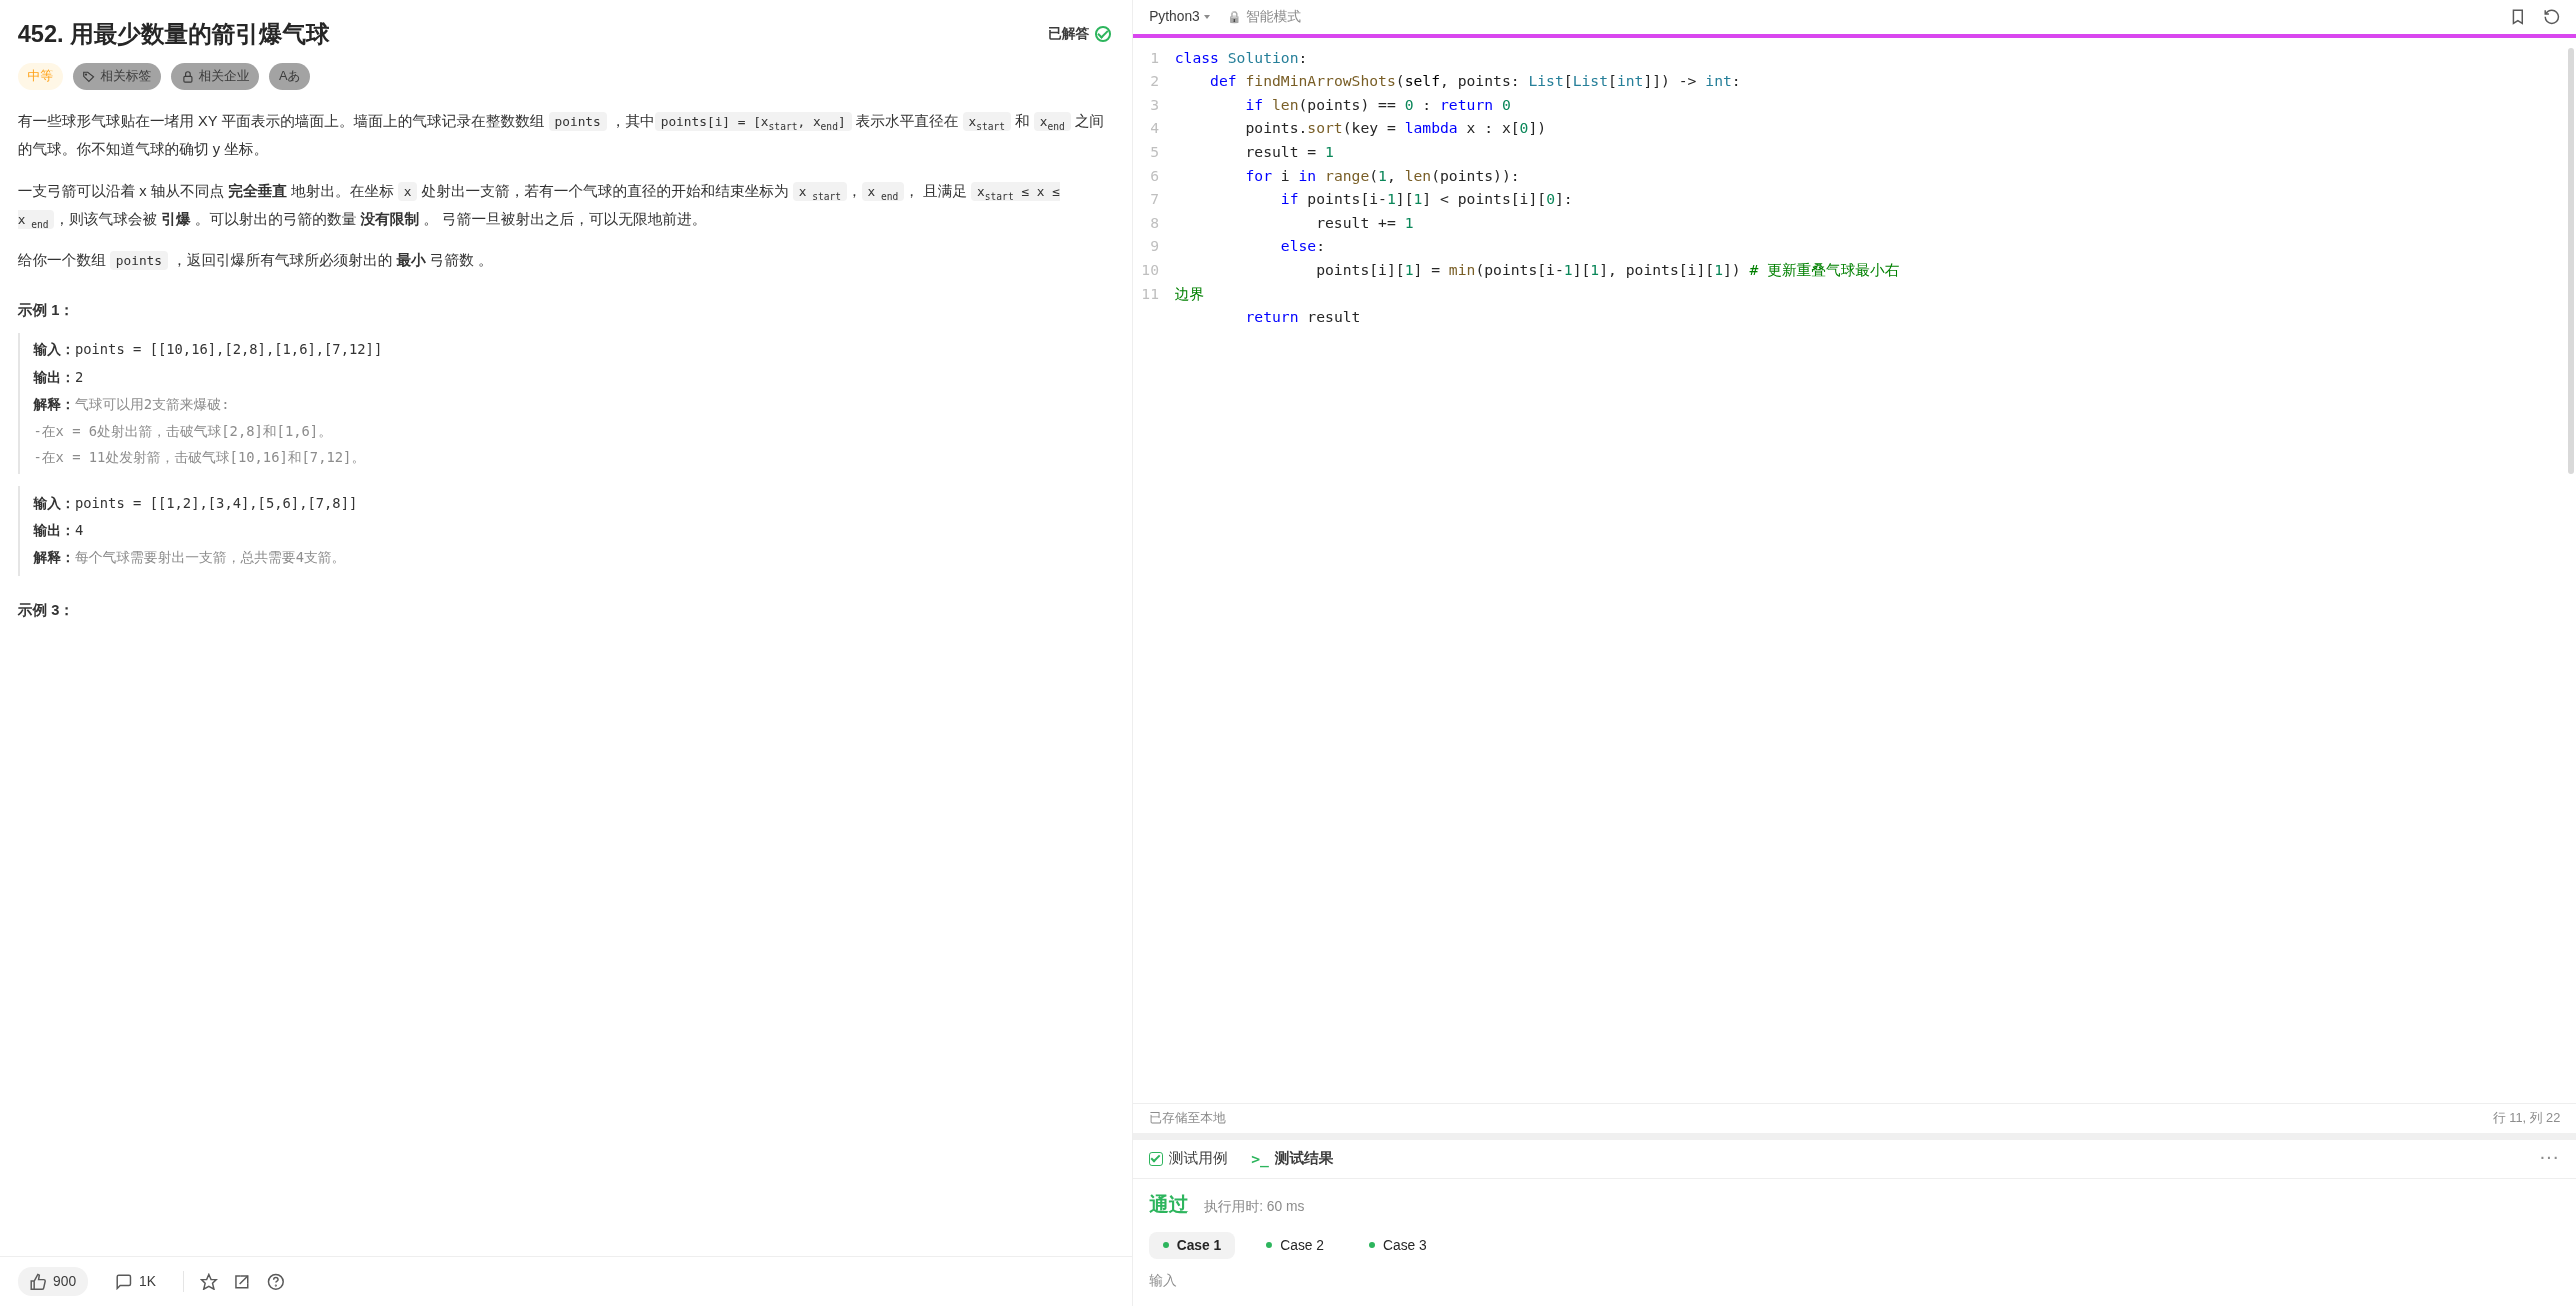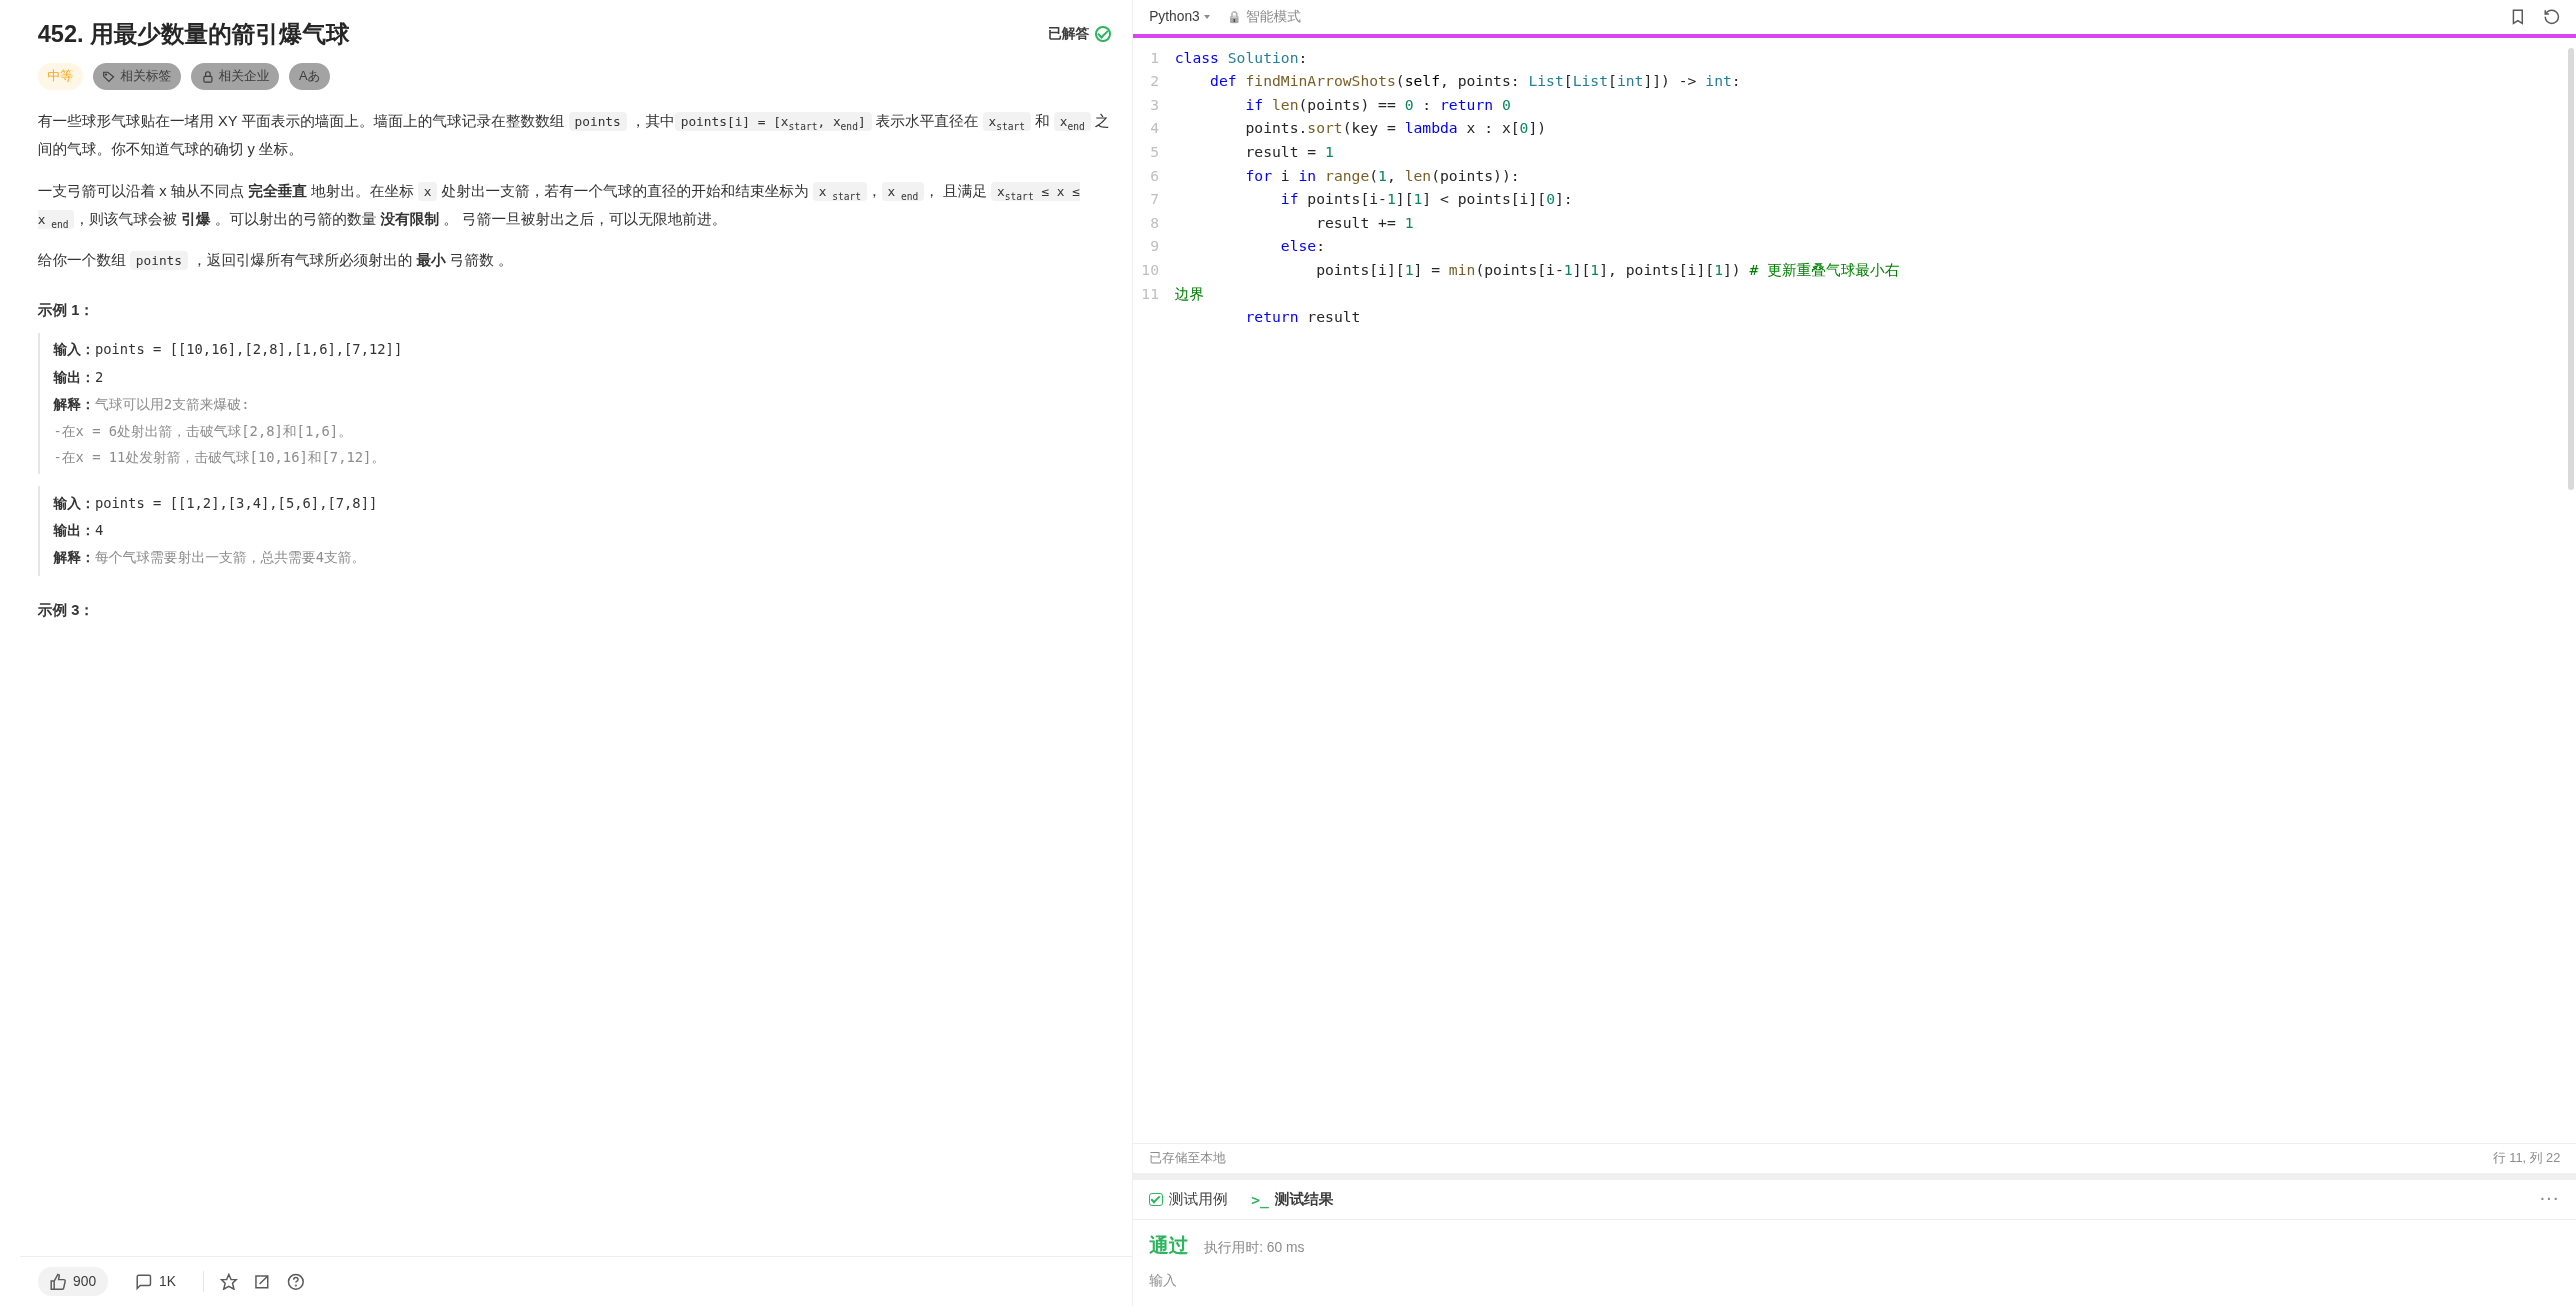--- a/index.html
+++ b/index.html
@@ -1,19 +1,19 @@
 <!DOCTYPE html>
 <html><head>
 <meta charset="utf-8">
 <style>
 * { box-sizing: border-box; margin: 0; padding: 0; }
 body { font-family: -apple-system, "Helvetica Neue", Arial, sans-serif; font-size: 13.8px; background: #fff; color: #262626; display: flex; height: 100vh; overflow: hidden; }
 
 
-.left-pane { width: 44%; border-right: 1px solid #eee; display: flex; flex-direction: column; padding-left: 20px; }
+.left-pane { width: 44%; border-right: 1px solid #eee; display: flex; flex-direction: column; }
 .problem-content { flex: 1; overflow-y: auto; padding: 17.7px 21.6px 0 17.7px; }
 .title-row { display: flex; justify-content: space-between; align-items: center; margin-bottom: 13.8px; }
 .problem-title { font-size: 23.6px; font-weight: 600; }
 .solved { display: flex; align-items: center; gap: 5.9px; color: #3c3c3c; font-size: 13.8px; font-weight: bold; }
 .solved .checkmark { width: 15.7px; height: 15.7px; border-radius: 50%; border: 2px solid #2db55d; position: relative; }
 .solved .checkmark::after { content: ""; position: absolute; left: 2.9px; top: 0px; width: 3.9px; height: 7.9px; border: solid #2db55d; border-width: 0 2px 2px 0; transform: rotate(45deg); }
 
 .pill-row { display: flex; gap: 9.8px; align-items: center; margin-bottom: 17.7px; }
 .pill { display: inline-flex; align-items: center; gap: 3.9px; padding: 4.9px 9.8px; border-radius: 13.8px; font-size: 12.8px; background: #a3a3a3; color: #3c3c3c; }
 .pill.medium { background: #fff7e6; color: #ffa116; border: none; }
@@ -244,17 +244,31 @@
         <span class="term-icon">&gt;_</span>
         <span>测试结果</span>
       </span>
       <span class="ellipsis">···</span>
     </div>
     <div class="console-body">
       <div class="result-row">
         <span class="passed">通过</span>
         <span class="runtime">执行用时: 60 ms</span>
       </div>
+      <div class="case-tabs">
+        <span class="case-tab active">
+            <span class="dot"></span>
+            <span>Case 1</span>
+          </span>
+        <span class="case-tab">
+            <span class="dot"></span>
+            <span>Case 2</span>
+          </span>
+        <span class="case-tab">
+            <span class="dot"></span>
+            <span>Case 3</span>
+          </span>
+      </div>
       <div class="input-lbl">输入</div>
     </div>
   </div>
 </div>
 
 
 </body></html>

